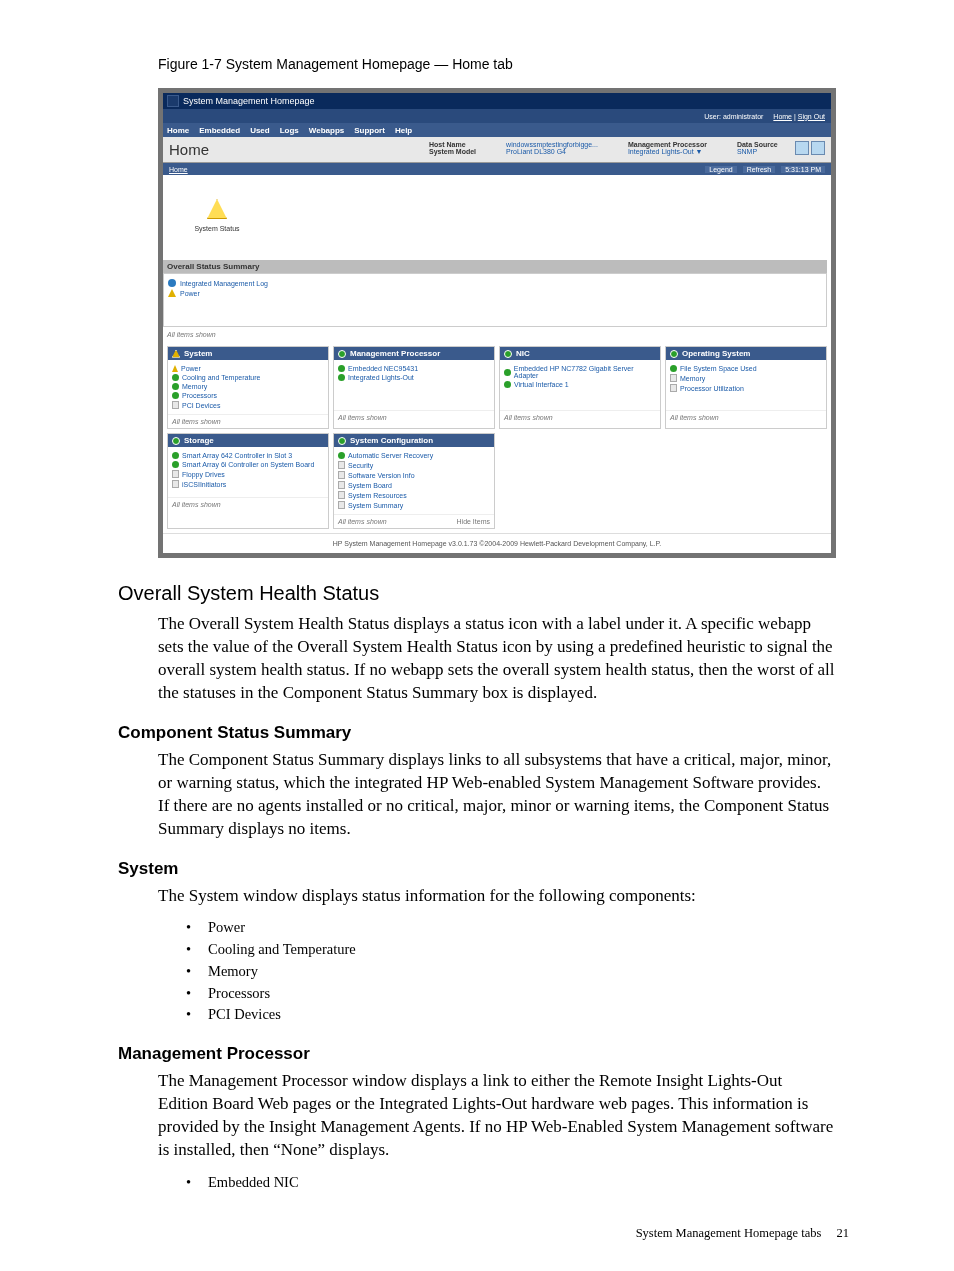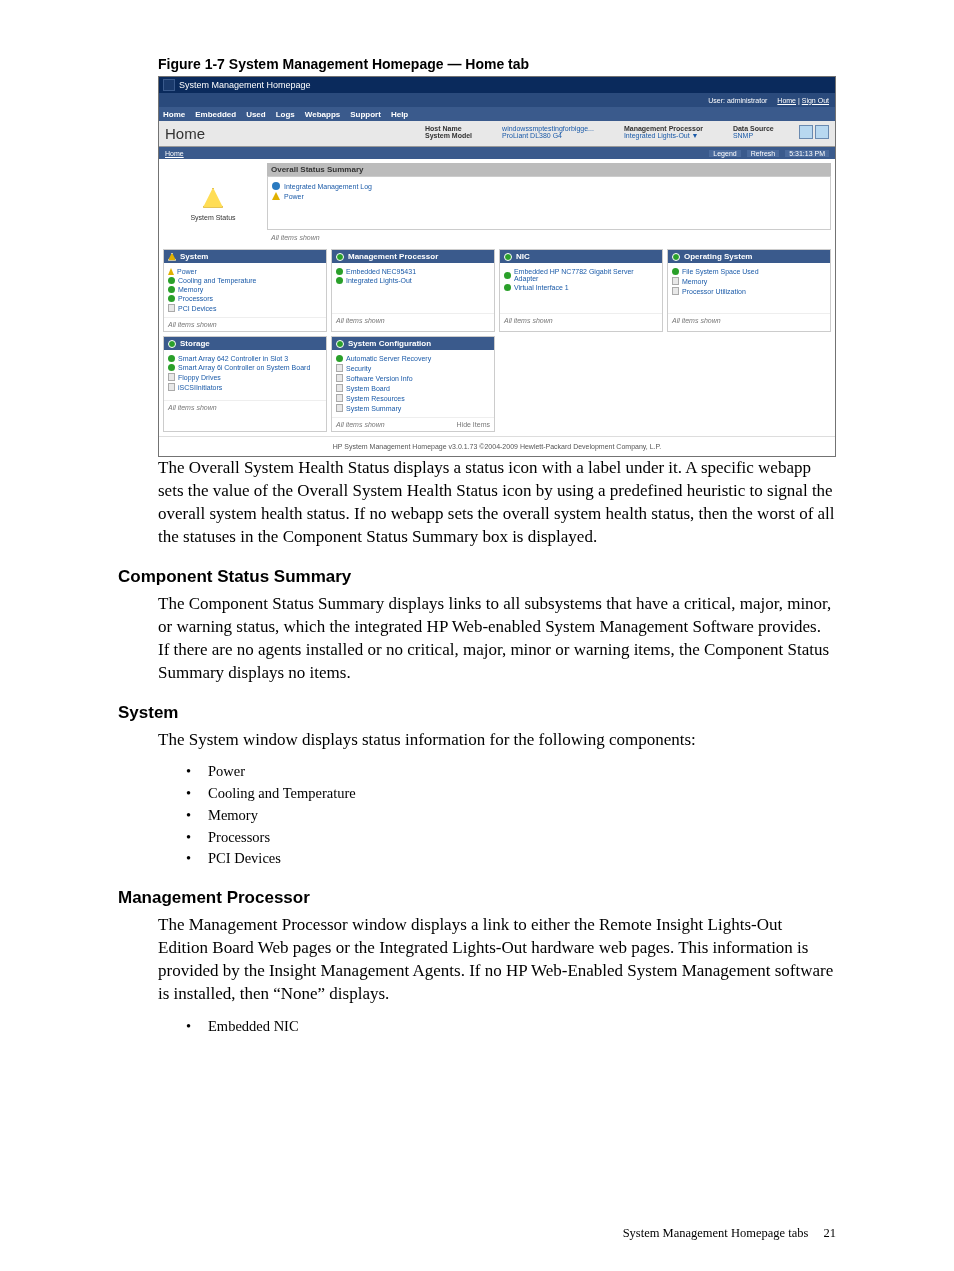--- a/index.html
+++ b/index.html
@@ -1,41 +1,41 @@
 <!DOCTYPE html>
 <html><head>
 <meta charset="utf-8">
 <style>
   * { box-sizing: border-box; margin: 0; padding: 0; }
   html, body { width: 954px; background: #fff; font-family: Georgia, "Times New Roman", serif; color: #000; }
   .page { padding: 20px 118px 40px 118px; position: relative; min-height: 1271px; }
-  .fig-caption { font-family: Arial, Helvetica, sans-serif; font-weight: bold; font-size: 14px; margin: 36px 0 4px 40px; }
+  .fig-caption { font-family: Arial, Helvetica, sans-serif; font-weight: normal; font-size: 14px; margin: 36px 0 16px 40px; }
   
-  .smh-shot { width: 678px; margin-left: 40px; border: 1px solid #737373; font-family: Tahoma, Arial, sans-serif; font-size: 8px; background: #fff; }
+  .smh-shot { width: 678px; margin-left: 40px; border: 5px solid #737373; font-family: Tahoma, Arial, sans-serif; font-size: 8px; background: #fff; }
   .smh-titlebar { background: #0a2a5c; color: #fff; display: flex; align-items: center; height: 16px; padding: 0 4px; }
   .smh-titlebar .hp-logo { width: 12px; height: 12px; background: #1a3a6c; border: 1px solid #3a5a8c; margin-right: 4px; display: inline-block; }
   .smh-titlebar .title-text { font-size: 9px; }
   .smh-userbar { background: #2a4a7c; color: #fff; display: flex; justify-content: flex-end; align-items: center; height: 14px; padding: 0 6px; font-size: 7px; }
   .smh-userbar .uleft { flex: 1; }
   .smh-userbar a { color: #fff; text-decoration: underline; }
   .smh-menubar { background: #3a5a8c; color: #fff; display: flex; height: 14px; align-items: center; padding: 0 4px; font-size: 8px; }
   .smh-menubar span { margin-right: 10px; font-weight: bold; }
   .smh-header { background: #e8e8e8; display: flex; align-items: flex-start; padding: 4px 6px; border-bottom: 1px solid #999; }
   .smh-header .h-title { font-size: 15px; font-family: Arial, sans-serif; color: #333; flex: 0 0 260px; }
   .smh-header .h-info { display: flex; gap: 30px; font-size: 7px; color: #333; }
   .smh-header .h-col { display: flex; flex-direction: column; }
   .smh-header .h-col .lbl { font-weight: bold; }
   .smh-header .h-col .val { color: #1a5aa8; }
   .smh-header .h-icons { margin-left: auto; display: flex; gap: 2px; }
   .smh-header .h-icons .ic { width: 14px; height: 14px; background: #b8d8f0; border: 1px solid #6a8ab0; }
   .smh-subbar { background: #3a5a8c; color: #fff; display: flex; align-items: center; height: 12px; padding: 0 6px; font-size: 7px; }
   .smh-subbar .crumb { text-decoration: underline; }
   .smh-subbar .right { margin-left: auto; display: flex; gap: 6px; }
   .smh-subbar .right span { background: #4a6a9c; padding: 0 4px; }
-  .smh-body { display: flex; padding: 0; }
+  .smh-body { display: flex; padding: 0; flex-direction: column; }
   .smh-status-col { width: 108px; display: flex; flex-direction: column; align-items: center; justify-content: center; padding: 24px 4px; font-size: 7px; color: #333; }
   .smh-status-col .status-icon { width: 20px; height: 20px; background: #ffdd55; border: 1px solid #cc9900; position: relative; transform: rotate(0deg); clip-path: polygon(50% 0, 100% 100%, 0 100%); }
   .smh-status-col .status-label { margin-top: 6px; }
   .smh-summary { flex: 1; margin: 4px 4px 4px 0; }
   .smh-summary .sum-head { background: #bcbcbc; color: #333; font-weight: bold; padding: 2px 4px; font-size: 8px; }
   .smh-summary .sum-body { border: 1px solid #ccc; padding: 4px; min-height: 54px; font-size: 7px; color: #1a5aa8; }
   .smh-summary .sum-row { padding: 1px 0; display: flex; align-items: center; gap: 4px; }
   .smh-summary .sum-row .ico-info { width: 8px; height: 8px; background: #2a7ac0; border-radius: 50%; display: inline-block; }
   .smh-summary .sum-row .ico-warn { width: 0; height: 0; border-left: 4px solid transparent; border-right: 4px solid transparent; border-bottom: 8px solid #e0b000; display: inline-block; }
   .smh-summary .all-shown { color: #777; font-style: italic; padding: 4px; font-size: 7px; }
@@ -52,21 +52,21 @@
   .smh-card .card-foot { font-size: 7px; color: #777; font-style: italic; padding: 3px 4px; border-top: 1px solid #eee; display: flex; }
   .smh-card .card-foot .hide { margin-left: auto; font-style: normal; }
   .smh-footer { text-align: center; font-size: 7px; color: #555; padding: 6px; border-top: 1px solid #ddd; }
   
   h2.doc-h2 { font-family: Arial, Helvetica, sans-serif; font-weight: normal; font-size: 20px; margin: 24px 0 8px 0; color: #000; }
   h3.doc-h3 { font-family: Arial, Helvetica, sans-serif; font-weight: bold; font-size: 17px; margin: 18px 0 6px 0; color: #000; }
   p.doc-p { font-size: 17px; line-height: 1.35; margin: 0 0 10px 40px; }
   ul.doc-ul { margin: 0 0 10px 68px; padding: 0; }
   ul.doc-ul li { font-size: 14.5px; line-height: 1.5; list-style: none; position: relative; padding-left: 22px; }
   ul.doc-ul li::before { content: "•"; position: absolute; left: 0; }
-  .page-footer { position: absolute; bottom: 30px; right: 118px; font-size: 12.5px; font-family: Georgia, serif; }
+  .page-footer { position: absolute; bottom: 30px; right: 105px; font-size: 12.5px; font-family: Georgia, serif; }
   .page-footer .pn { margin-left: 12px; }
 </style>
 </head>
 <body>
 
 <div class="page">
   <div class="fig-caption">Figure 1-7 System Management Homepage — Home tab</div>
 
   <div class="smh-shot">
     <div class="smh-titlebar">
@@ -300,20 +300,21 @@
             <span>All items shown</span>
             <span class="hide">Hide Items</span>
           </div>
         </div>
         <div></div>
       </div>
 
     <div class="smh-footer">HP System Management Homepage v3.0.1.73    ©2004-2009 Hewlett-Packard Development Company, L.P.</div>
   </div>
 
+  <h2 class="doc-h2">Overall System Health Status</h2>
   <p class="doc-p">The Overall System Health Status displays a status icon with a label under it. A specific webapp sets the value of the Overall System Health Status icon by using a predefined heuristic to signal the overall system health status. If no webapp sets the overall system health status, then the worst of all the statuses in the Component Status Summary box is displayed.</p>
 
   <h3 class="doc-h3">Component Status Summary</h3>
   <p class="doc-p">The Component Status Summary displays links to all subsystems that have a critical, major, minor, or warning status, which the integrated HP Web-enabled System Management Software provides. If there are no agents installed or no critical, major, minor or warning items, the Component Status Summary displays no items.</p>
 
   <h3 class="doc-h3">System</h3>
   <p class="doc-p">The System window displays status information for the following components:</p>
   <ul class="doc-ul" id="system-list">
       <li>Power</li>
       <li>Cooling and Temperature</li>

